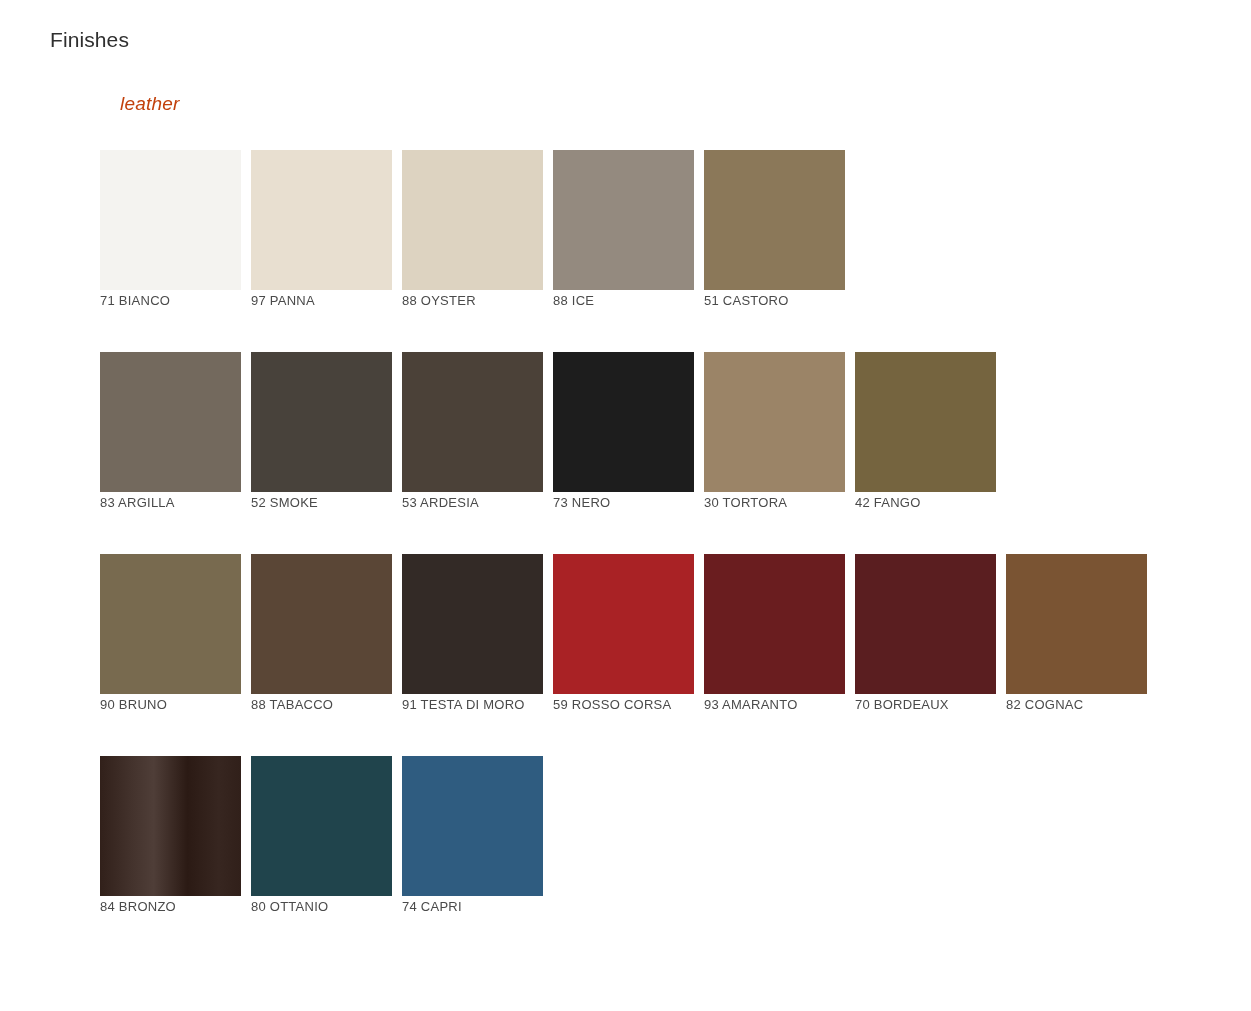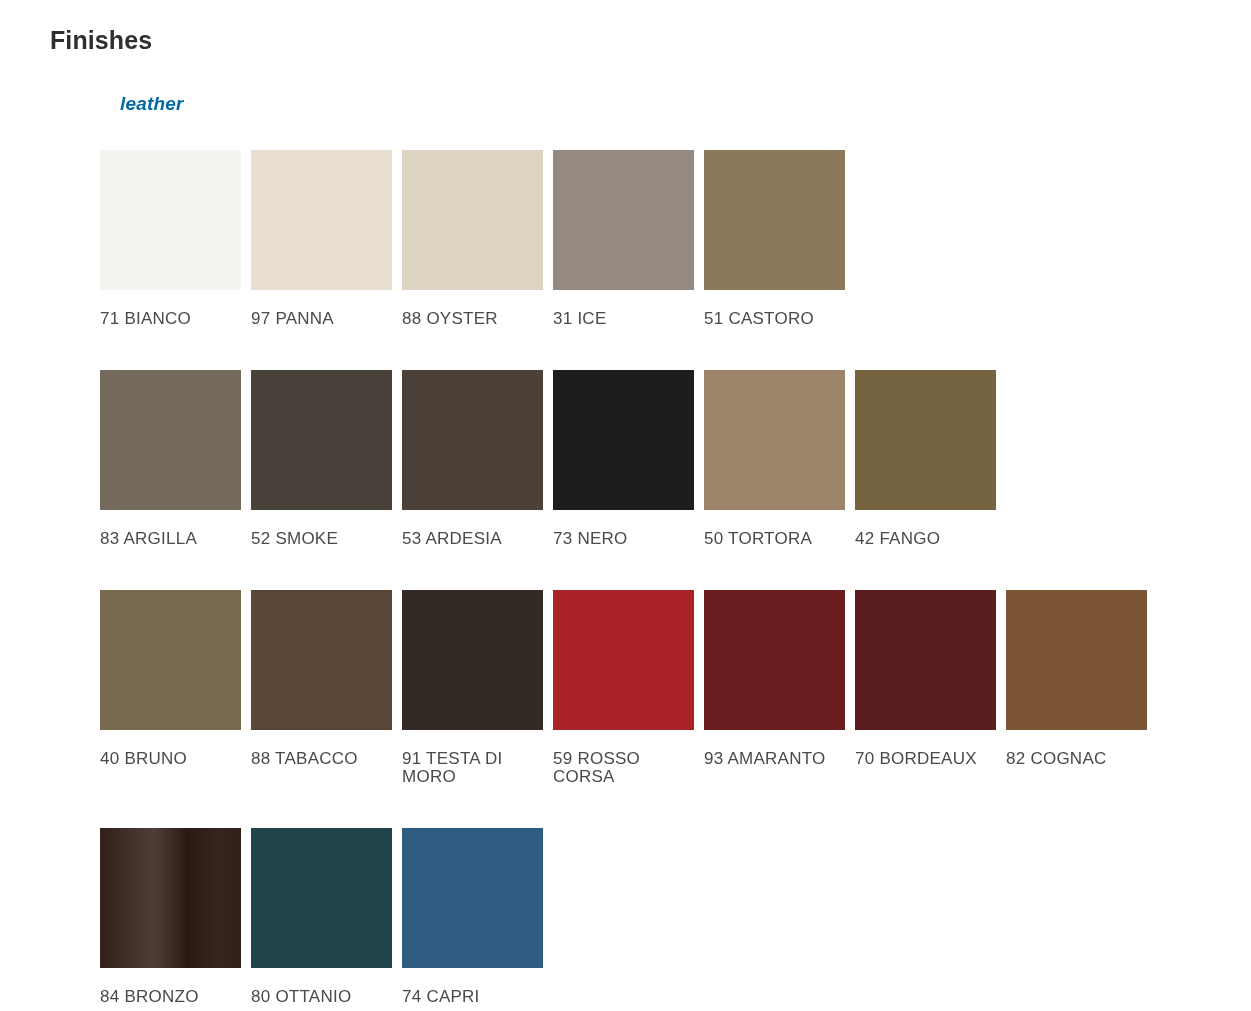--- a/index.html
+++ b/index.html
@@ -22,36 +22,36 @@
     width: 1251px;
     height: 1011px;
     background: #ffffff;
   }
 
   
   .page-title {
     position: absolute;
     left: 50px;
     top: 24px;
-    font-size: 25px;
-    font-weight: 700;
+    font-size: 21px;
+    font-weight: 400;
     letter-spacing: 0.1px;
     color: #2f2f2f;
     line-height: 32px;
     white-space: nowrap;
   }
 
   .section-label {
     position: absolute;
     left: 120px;
     top: 92px;
     font-size: 19px;
     font-style: italic;
-    font-weight: 700;
-    color: #0369a1;
+    font-weight: 400;
+    color: #c2410c;
     line-height: 24px;
     letter-spacing: 0.2px;
     white-space: nowrap;
   }
 
   
   .grid {
     position: absolute;
     left: 100px;
     top: 150px;
@@ -72,22 +72,22 @@
   }
   .cell:last-child { margin-right: 0; }
 
   .swatch {
     width: 141px;
     height: 140px;
     display: block;
   }
 
   .swatch-label {
-    margin-top: 20px;
-    font-size: 17px;
+    margin-top: 2px;
+    font-size: 13px;
     line-height: 18px;
     letter-spacing: 0.25px;
     color: #4a4a4a;
     font-weight: 400;
     white-space: pre-line;
     word-break: normal;
   }
 </style>
 </head>
 <body>
@@ -107,21 +107,21 @@
         <div class="cell">
           <div class="swatch" style="background: rgb(232, 223, 208);"></div>
           <div class="swatch-label">97 PANNA</div>
         </div>
         <div class="cell">
           <div class="swatch" style="background: rgb(221, 211, 193);"></div>
           <div class="swatch-label">88 OYSTER</div>
         </div>
         <div class="cell">
           <div class="swatch" style="background: rgb(148, 138, 127);"></div>
-          <div class="swatch-label">31 ICE</div>
+          <div class="swatch-label">88 ICE</div>
         </div>
         <div class="cell">
           <div class="swatch" style="background: rgb(139, 120, 89);"></div>
           <div class="swatch-label">51 CASTORO</div>
         </div>
       </div>
       <div class="row">
         <div class="cell">
           <div class="swatch" style="background: rgb(115, 105, 93);"></div>
           <div class="swatch-label">83 ARGILLA</div>
@@ -133,31 +133,31 @@
         <div class="cell">
           <div class="swatch" style="background: rgb(75, 65, 56);"></div>
           <div class="swatch-label">53 ARDESIA</div>
         </div>
         <div class="cell">
           <div class="swatch" style="background: rgb(29, 29, 29);"></div>
           <div class="swatch-label">73 NERO</div>
         </div>
         <div class="cell">
           <div class="swatch" style="background: rgb(155, 132, 103);"></div>
-          <div class="swatch-label">50 TORTORA</div>
+          <div class="swatch-label">30 TORTORA</div>
         </div>
         <div class="cell">
           <div class="swatch" style="background: rgb(117, 100, 63);"></div>
           <div class="swatch-label">42 FANGO</div>
         </div>
       </div>
       <div class="row">
         <div class="cell">
           <div class="swatch" style="background: rgb(120, 106, 79);"></div>
-          <div class="swatch-label">40 BRUNO</div>
+          <div class="swatch-label">90 BRUNO</div>
         </div>
         <div class="cell">
           <div class="swatch" style="background: rgb(90, 70, 54);"></div>
           <div class="swatch-label">88 TABACCO</div>
         </div>
         <div class="cell">
           <div class="swatch" style="background: rgb(51, 42, 38);"></div>
           <div class="swatch-label">91 TESTA DI MORO</div>
         </div>
         <div class="cell">

